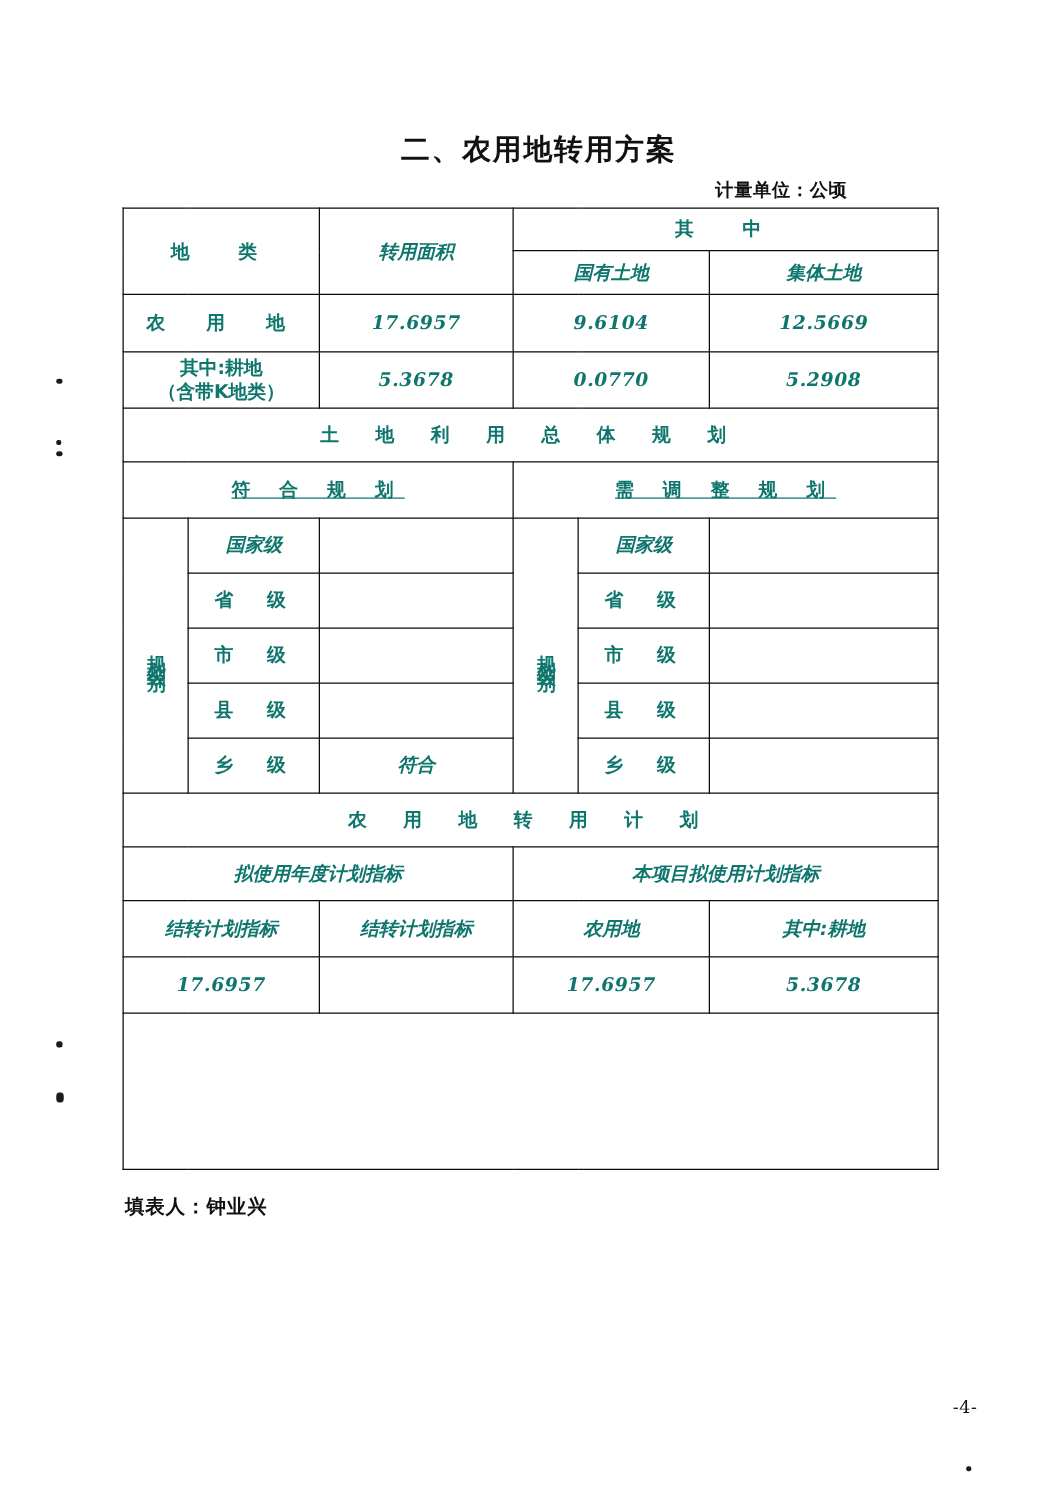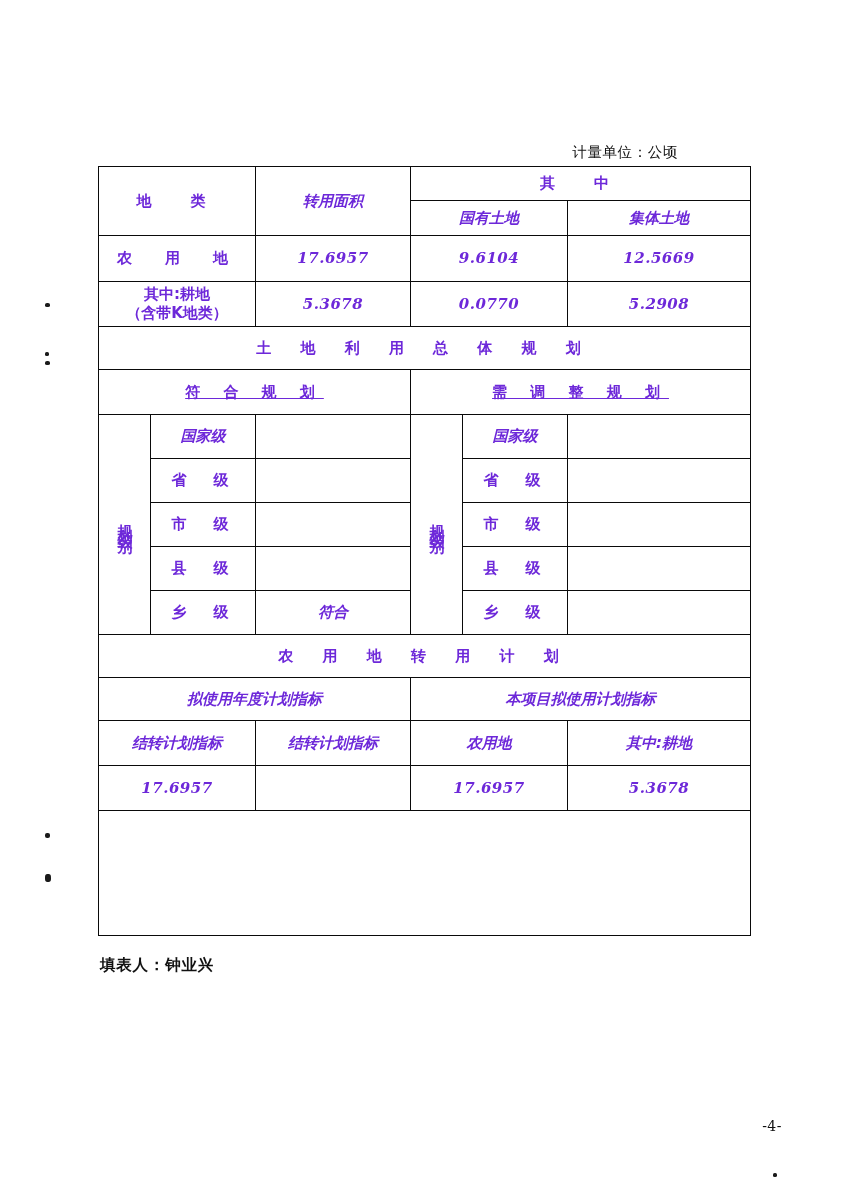--- a/index.html
+++ b/index.html
@@ -36,21 +36,21 @@
     letter-spacing: 1.5px;
     padding-left: 12px;
     box-sizing: border-box;
   }
 
   .unit-line {
     position: absolute;
     right: 172px;
     top: 143px;
     font-size: 14.5px;
-    font-weight: normal;
+    font-weight: bold;
     letter-spacing: 0.6px;
   }
 
   
   .tbl-wrap {
     position: absolute;
     left: 98px;
     top: 166px;
     width: 652px;
   }
@@ -58,21 +58,21 @@
     border-collapse: collapse;
     table-layout: fixed;
     width: 652px;
     background: #fff;
   }
   table.sheet td {
     border: 1.7px solid #0a0a0a;
     text-align: center;
     vertical-align: middle;
     font-size: 15px;
-    color: #6d28d9;
+    color: #0f766e;
     padding: 0 2px;
     font-weight: bold;
     line-height: 1.25;
   }
   
   .sp2 { letter-spacing: 6px; padding-left: 6px; }
   .sp3 { letter-spacing: 9px; padding-left: 9px; }
   .sp4 { letter-spacing: 12px; padding-left: 12px; }
   .sp-band { letter-spacing: 12px; padding-left: 12px; font-size: 16px; }
   .sp-sub  { letter-spacing: 9px;  padding-left: 9px;  font-size: 16px; text-decoration: underline; }
@@ -133,20 +133,21 @@
 
 <div class="page">
 
   <div class="speck" style="left:45px; top:303px; width:5px; height:4px;"></div>
   <div class="speck" style="left:45px; top:352px; width:4px; height:4px;"></div>
   <div class="speck" style="left:45px; top:361px; width:5px; height:4px;"></div>
   <div class="speck" style="left:45px; top:833px; width:5px; height:5px;"></div>
   <div class="speck" style="left:45px; top:874px; width:6px; height:8px;"></div>
   <div class="speck" style="left:773px; top:1173px; width:4px; height:4px;"></div>
 
+  <div class="doc-title">二、农用地转用方案</div>
 
   <div class="unit-line">计量单位：公顷</div>
 
   <div class="tbl-wrap">
     <table class="sheet">
       <colgroup>
         <col style="width:52px">
         <col style="width:105px">
         <col style="width:155px">
         <col style="width:52px">

